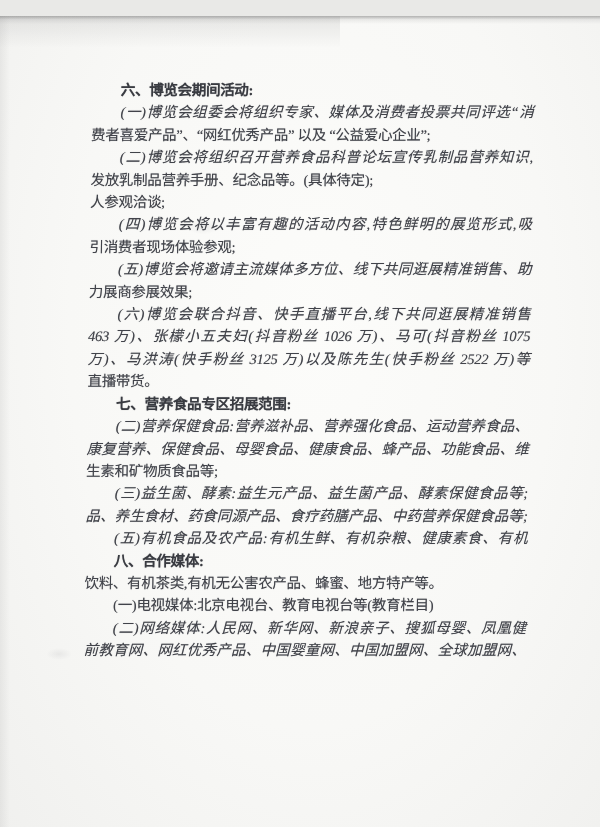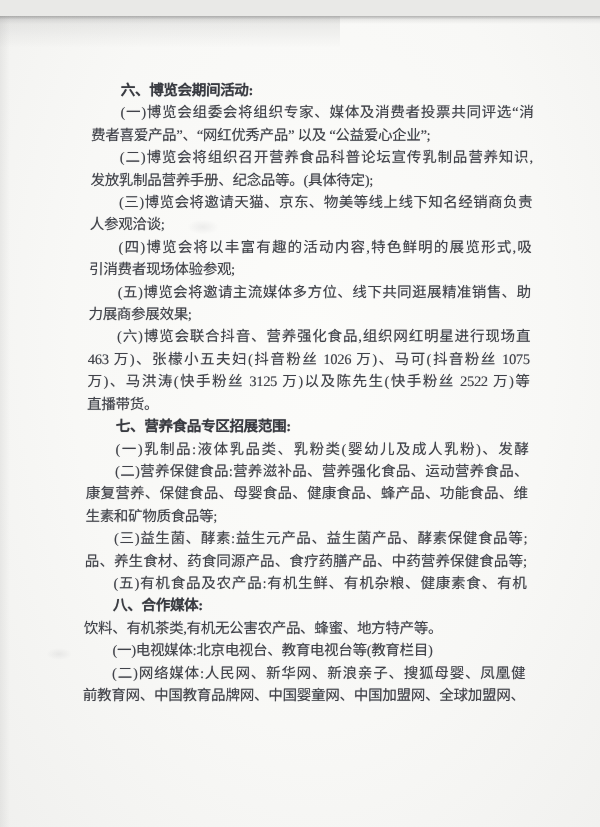--- a/index.html
+++ b/index.html
@@ -17,21 +17,21 @@
     left:92px;top:63px;width:442px;
     transform:skewX(-0.85deg);
     transform-origin:0 0;
     font-size:14.5px;
     line-height:22.4px;
     letter-spacing:-0.3px;
     color:#41434a;
     text-shadow:0 0 0.7px rgba(65,67,74,0.5);
   }
   .ln{min-height:22.4px;white-space:nowrap;}
-  .ln.fill{white-space:normal;text-align:justify;text-align-last:justify;}
+  .ln.fill{white-space:normal;text-align:justify;text-align-last:justify;font-style:italic;}
   .ln.ind{text-indent:29px;}
   .ln.bold{font-weight:bold;color:#393b41;text-shadow:0 0 0.8px rgba(55,57,63,0.55);}
   
   .edge-top{position:absolute;top:0;left:0;right:0;height:8px;
     background:linear-gradient(to bottom, rgba(120,120,120,0.55), rgba(160,160,160,0.18) 45%, rgba(200,200,200,0));}
   .haze-tl{position:absolute;top:0;left:0;width:340px;height:32px;
     background:linear-gradient(to bottom, rgba(150,150,150,0.20), rgba(170,170,170,0));}
   .edge-left{position:absolute;top:0;left:0;bottom:0;width:10px;
     background:linear-gradient(to right, rgba(140,140,140,0.13), rgba(160,160,160,0));}
   .edge-bottom{position:absolute;bottom:0;left:0;right:0;height:6px;
@@ -53,37 +53,35 @@
   <div class="smudge s1"></div>
   <div class="smudge s2"></div>
   <div class="smudge s3"></div>
 
   <div class="doc">
       <div class="ln ind bold">六、博览会期间活动:</div>
       <div class="ln ind fill">(一)博览会组委会将组织专家、媒体及消费者投票共同评选“消</div>
       <div class="ln">费者喜爱产品”、“网红优秀产品” 以及 “公益爱心企业”;</div>
       <div class="ln ind fill">(二)博览会将组织召开营养食品科普论坛宣传乳制品营养知识,</div>
       <div class="ln">发放乳制品营养手册、纪念品等。(具体待定);</div>
-      <div class="ln ind fill">(三)博览会将邀请天猫、京东、物美等线上线下知名经销商负责</div>
       <div class="ln">人参观洽谈;</div>
       <div class="ln ind fill">(四)博览会将以丰富有趣的活动内容,特色鲜明的展览形式,吸</div>
       <div class="ln">引消费者现场体验参观;</div>
       <div class="ln ind fill">(五)博览会将邀请主流媒体多方位、线下共同逛展精准销售、助</div>
       <div class="ln">力展商参展效果;</div>
-      <div class="ln ind fill">(六)博览会联合抖音、营养强化食品,组织网红明星进行现场直</div>
+      <div class="ln ind fill">(六)博览会联合抖音、快手直播平台,线下共同逛展精准销售</div>
       <div class="ln fill">463 万)、张檬小五夫妇(抖音粉丝 1026 万)、马可(抖音粉丝 1075</div>
       <div class="ln fill">万)、马洪涛(快手粉丝 3125 万)以及陈先生(快手粉丝 2522 万)等</div>
       <div class="ln">直播带货。</div>
       <div class="ln ind bold">七、营养食品专区招展范围:</div>
-      <div class="ln ind fill">(一)乳制品:液体乳品类、乳粉类(婴幼儿及成人乳粉)、发酵</div>
       <div class="ln ind fill">(二)营养保健食品:营养滋补品、营养强化食品、运动营养食品、</div>
       <div class="ln fill">康复营养、保健食品、母婴食品、健康食品、蜂产品、功能食品、维</div>
       <div class="ln">生素和矿物质食品等;</div>
       <div class="ln ind fill">(三)益生菌、酵素:益生元产品、益生菌产品、酵素保健食品等;</div>
       <div class="ln fill">品、养生食材、药食同源产品、食疗药膳产品、中药营养保健食品等;</div>
       <div class="ln ind fill">(五)有机食品及农产品:有机生鲜、有机杂粮、健康素食、有机</div>
       <div class="ln ind bold">八、合作媒体:</div>
       <div class="ln">饮料、有机茶类,有机无公害农产品、蜂蜜、地方特产等。</div>
       <div class="ln ind">(一)电视媒体:北京电视台、教育电视台等(教育栏目)</div>
       <div class="ln ind fill">(二)网络媒体:人民网、新华网、新浪亲子、搜狐母婴、凤凰健</div>
-      <div class="ln fill">前教育网、中国教育品牌网、中国婴童网、中国加盟网、全球加盟网、</div>
+      <div class="ln fill">前教育网、网红优秀产品、中国婴童网、中国加盟网、全球加盟网、</div>
     </div>
 </div>
 
 </body></html>

